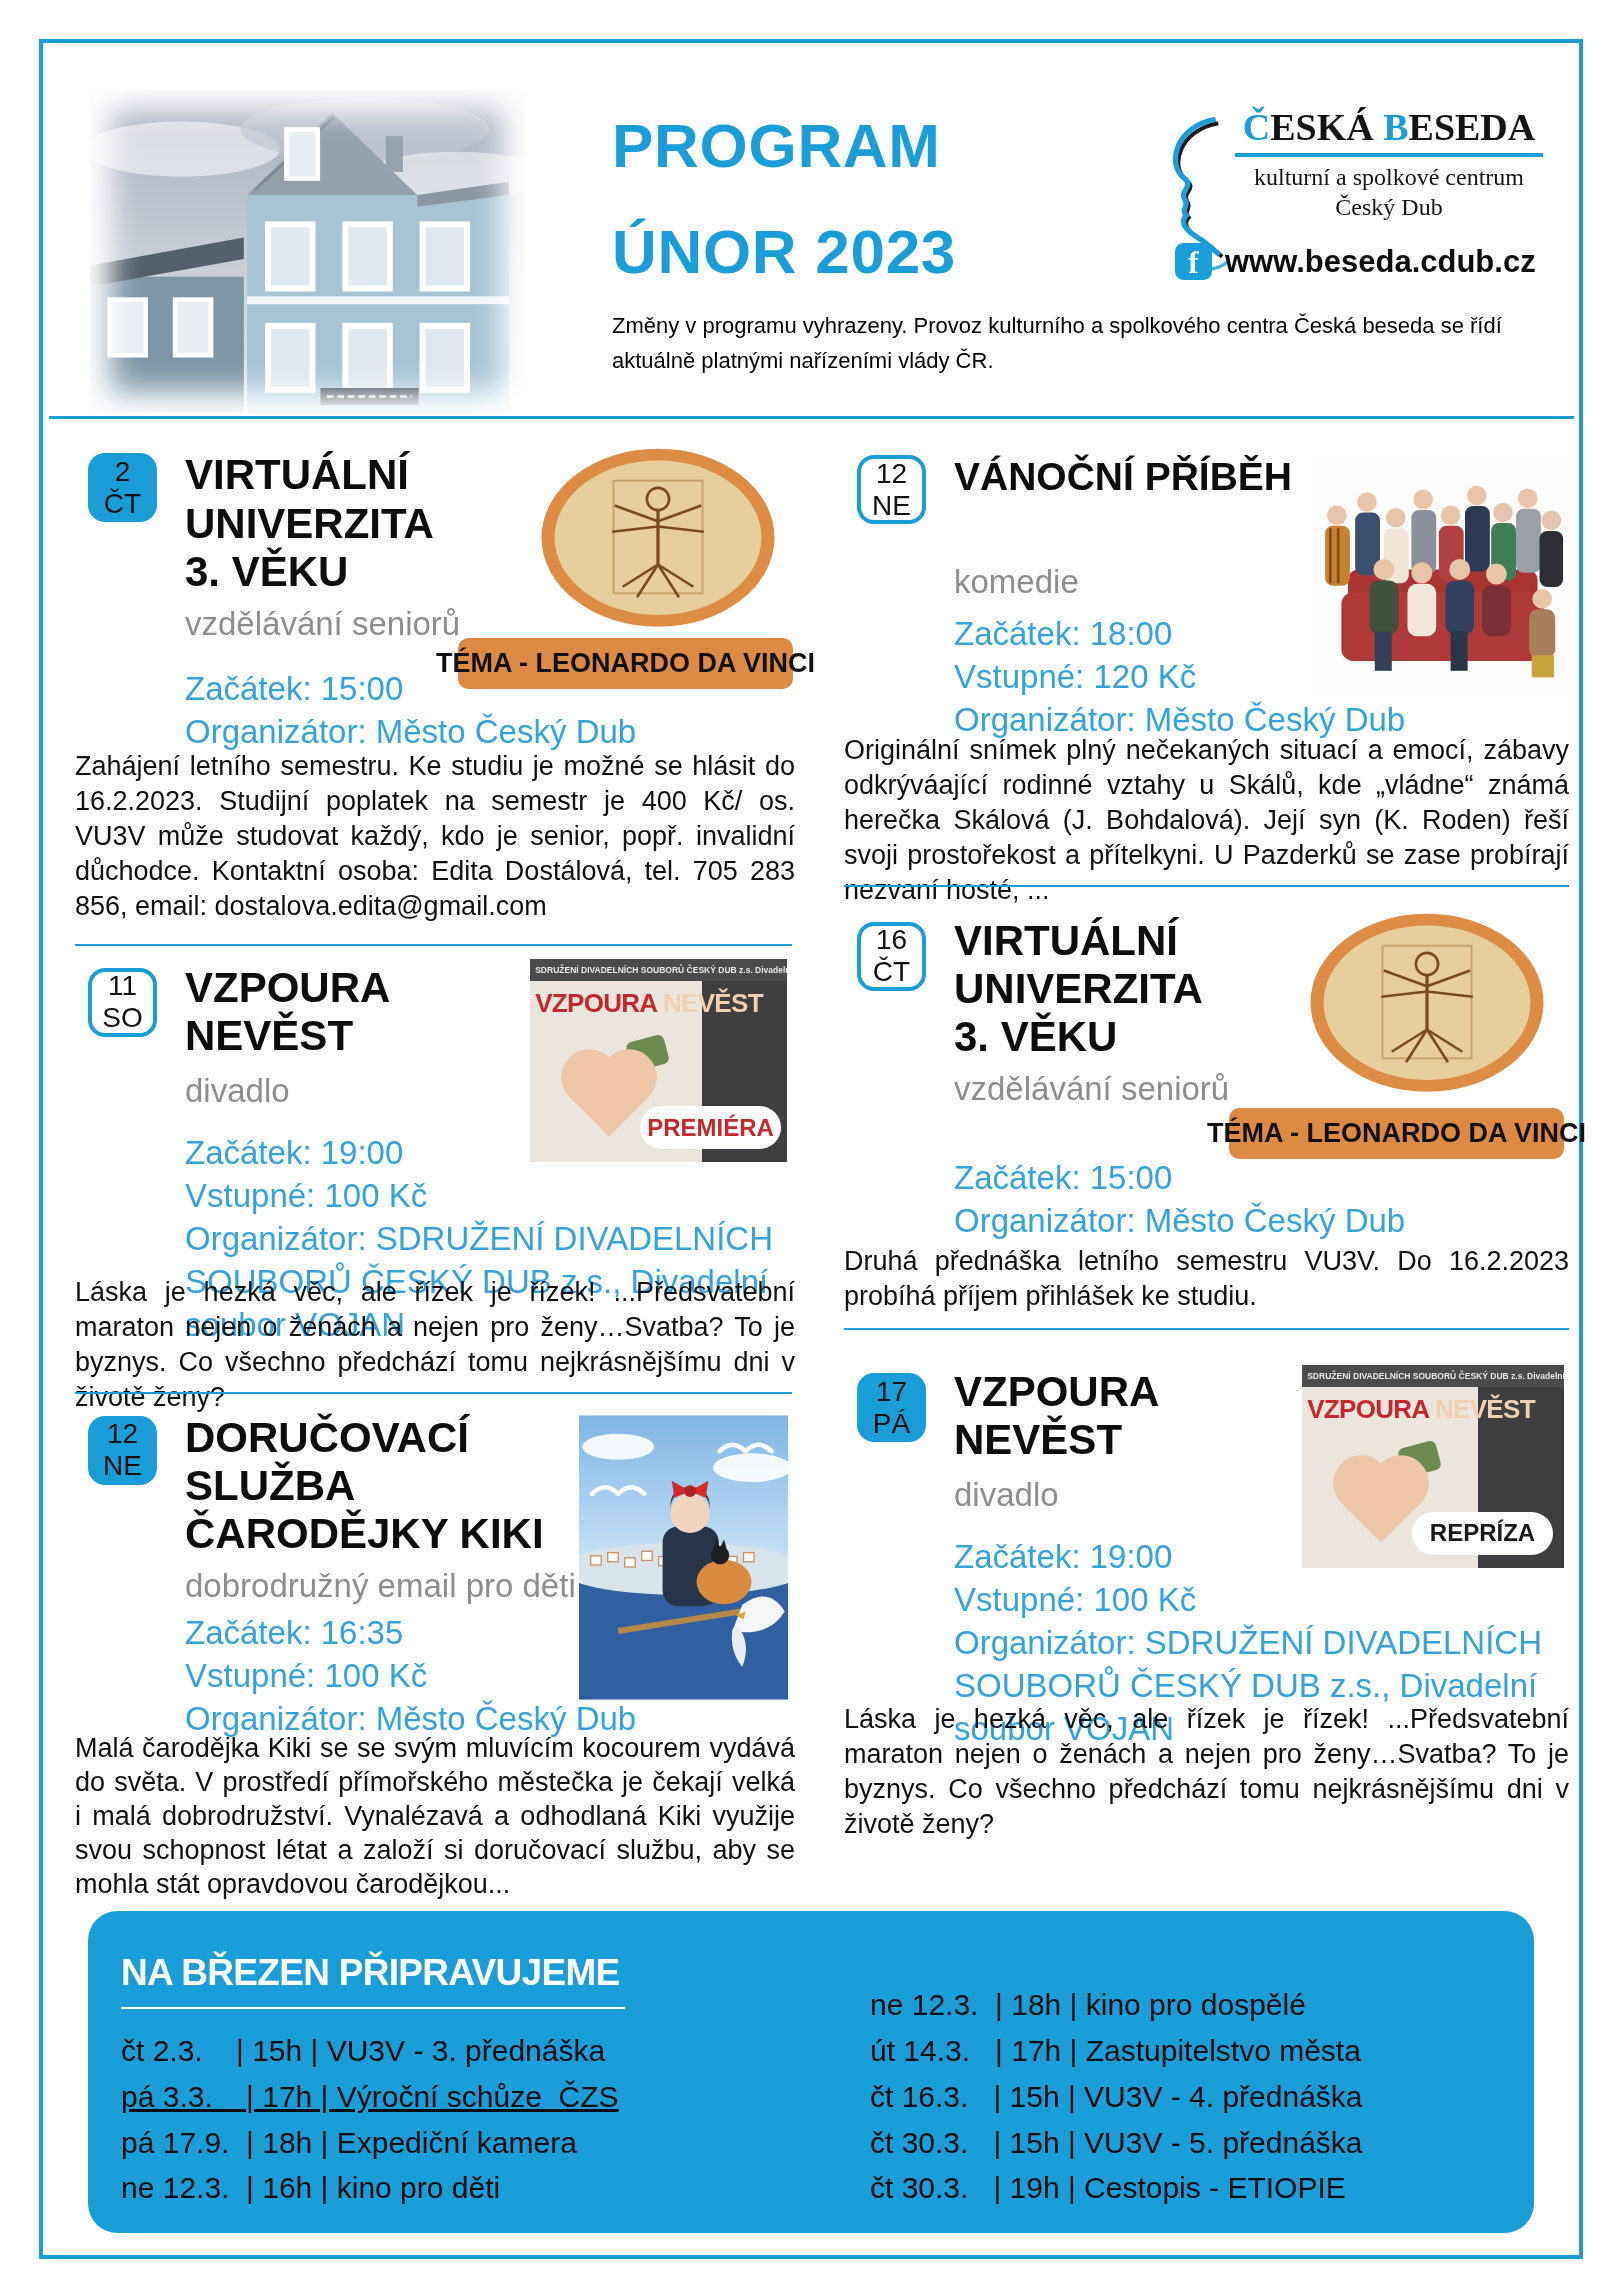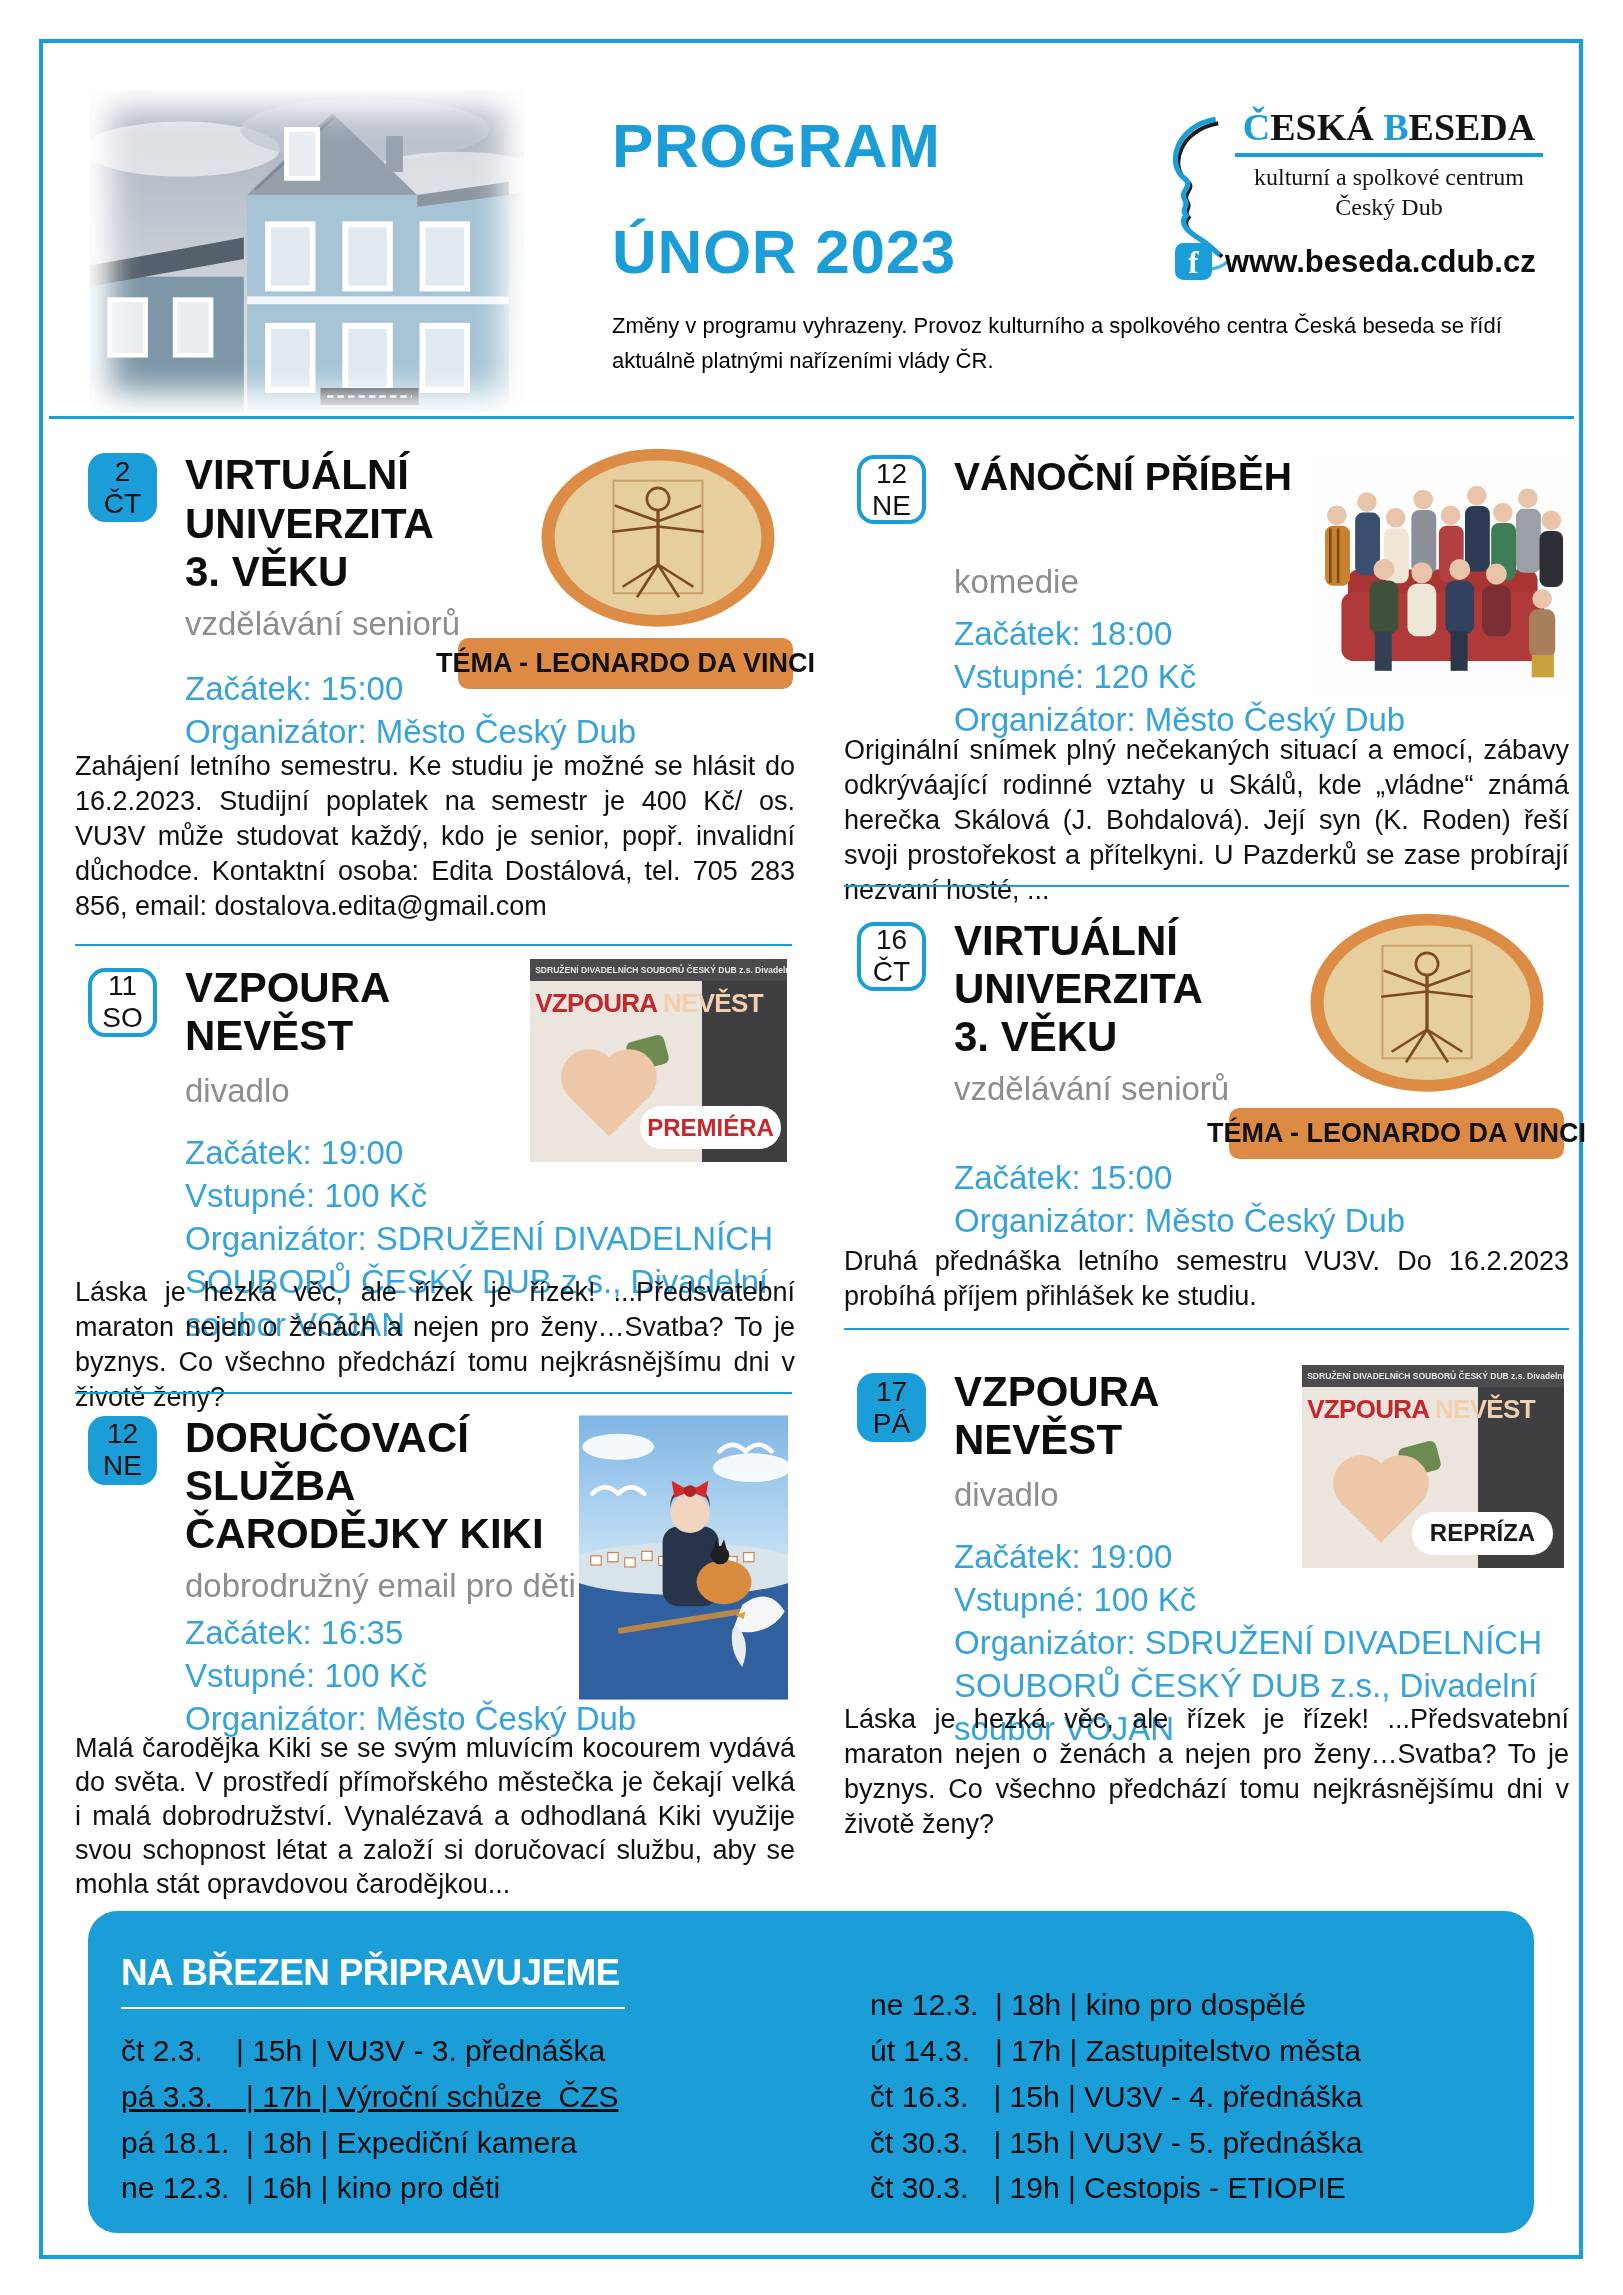--- a/index.html
+++ b/index.html
@@ -373,21 +373,21 @@
       <div>Organizátor: SDRUŽENÍ DIVADELNÍCH SOUBORŮ ČESKÝ DUB z.s., Divadelní soubor VOJAN</div>
     </div>
     <div class="ev-desc" style="left:0;top:344px;width:725px;">Láska je hezká věc, ale řízek je řízek! ...Předsvatební maraton nejen o ženách a nejen pro ženy…Svatba? To je byznys. Co všechno předchází tomu nejkrásnějšímu dni v životě ženy?</div>
   </div>
 
   <div class="upcoming">
     <div class="up-title">NA BŘEZEN PŘIPRAVUJEME</div>
     <div class="up-rule"></div>
     <div class="up-item" style="left:33px;top:123px;">čt 2.3.    | 15h | VU3V - 3. přednáška</div>
     <div class="up-item" style="left:33px;top:169px;text-decoration:underline;">pá 3.3.    | 17h | Výroční schůze  ČZS</div>
-    <div class="up-item" style="left:33px;top:215px;">pá 18.1.  | 18h | Expediční kamera</div>
+    <div class="up-item" style="left:33px;top:215px;">pá 17.9.  | 18h | Expediční kamera</div>
     <div class="up-item" style="left:33px;top:260px;">ne 12.3.  | 16h | kino pro děti</div>
     <div class="up-item" style="left:782px;top:77px;">ne 12.3.  | 18h | kino pro dospělé</div>
     <div class="up-item" style="left:782px;top:123px;">út 14.3.   | 17h | Zastupitelstvo města</div>
     <div class="up-item" style="left:782px;top:169px;">čt 16.3.   | 15h | VU3V - 4. přednáška</div>
     <div class="up-item" style="left:782px;top:215px;">čt 30.3.   | 15h | VU3V - 5. přednáška</div>
     <div class="up-item" style="left:782px;top:260px;">čt 30.3.   | 19h | Cestopis - ETIOPIE</div>
   </div>
 </div>
 
 

